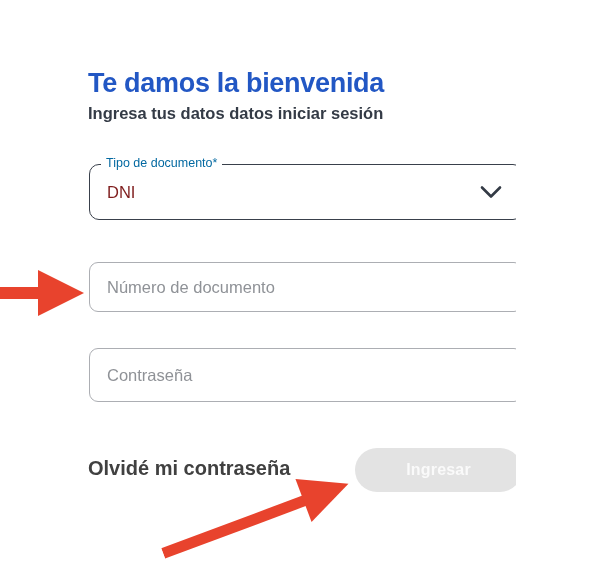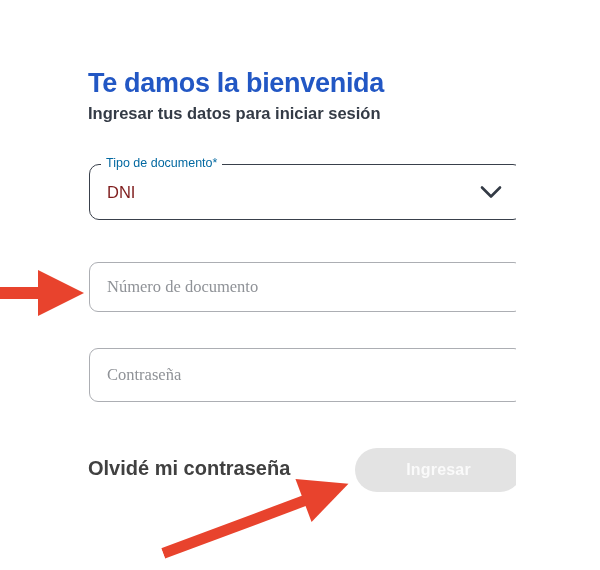--- a/index.html
+++ b/index.html
@@ -76,21 +76,21 @@
   }
 
   .text-input {
     position: absolute;
     left: 89px;
     width: 434px;
     border: 1px solid #ACAEB3;
     border-radius: 9px;
     background: #fff;
     padding: 12px 17px;
-    font-family: Liberation Serif, serif;
+    font-family: Liberation Sans, sans-serif;
     font-size: 16.5px;
     font-weight: 500;
     color: #333A45;
     outline: none;
   }
   .text-input::placeholder { color: #8F9297; opacity: 1; }
   .input-docnum  { top: 262px; height: 50px; }
   .input-password{ top: 348px; height: 54px; }
 
   .forgot-link {
@@ -124,21 +124,21 @@
   .arrow-left-edge  { left: 0;   top: 270px; }
   .arrow-right-edge { left: 526px; top: 338px; transform: rotate(4deg); transform-origin: 0 27px; }
   .arrow-diagonal   { left: 163px; top: 529px; transform: rotate(-20.5deg); transform-origin: 0 24px; }
 </style>
 </head>
 <body>
 
 <div class="screen">
 
   <h1 class="page-title">Te damos la bienvenida</h1>
-  <p class="page-subtitle">Ingresar tus datos para iniciar sesión</p>
+  <p class="page-subtitle">Ingresa tus datos datos iniciar sesión</p>
 
   <div class="select-field">
     <span class="select-label">Tipo de documento*</span>
     <span class="select-value">DNI</span>
     <svg class="select-chevron" viewBox="0 0 22 14">
       <polyline points="2,2.5 11,11.5 20,2.5" fill="none" stroke="#333A45" stroke-width="2.6" stroke-linecap="round" stroke-linejoin="round"></polyline>
     </svg>
   </div>
 
   <input class="text-input input-docnum" type="text" placeholder="Número de documento" style="">

